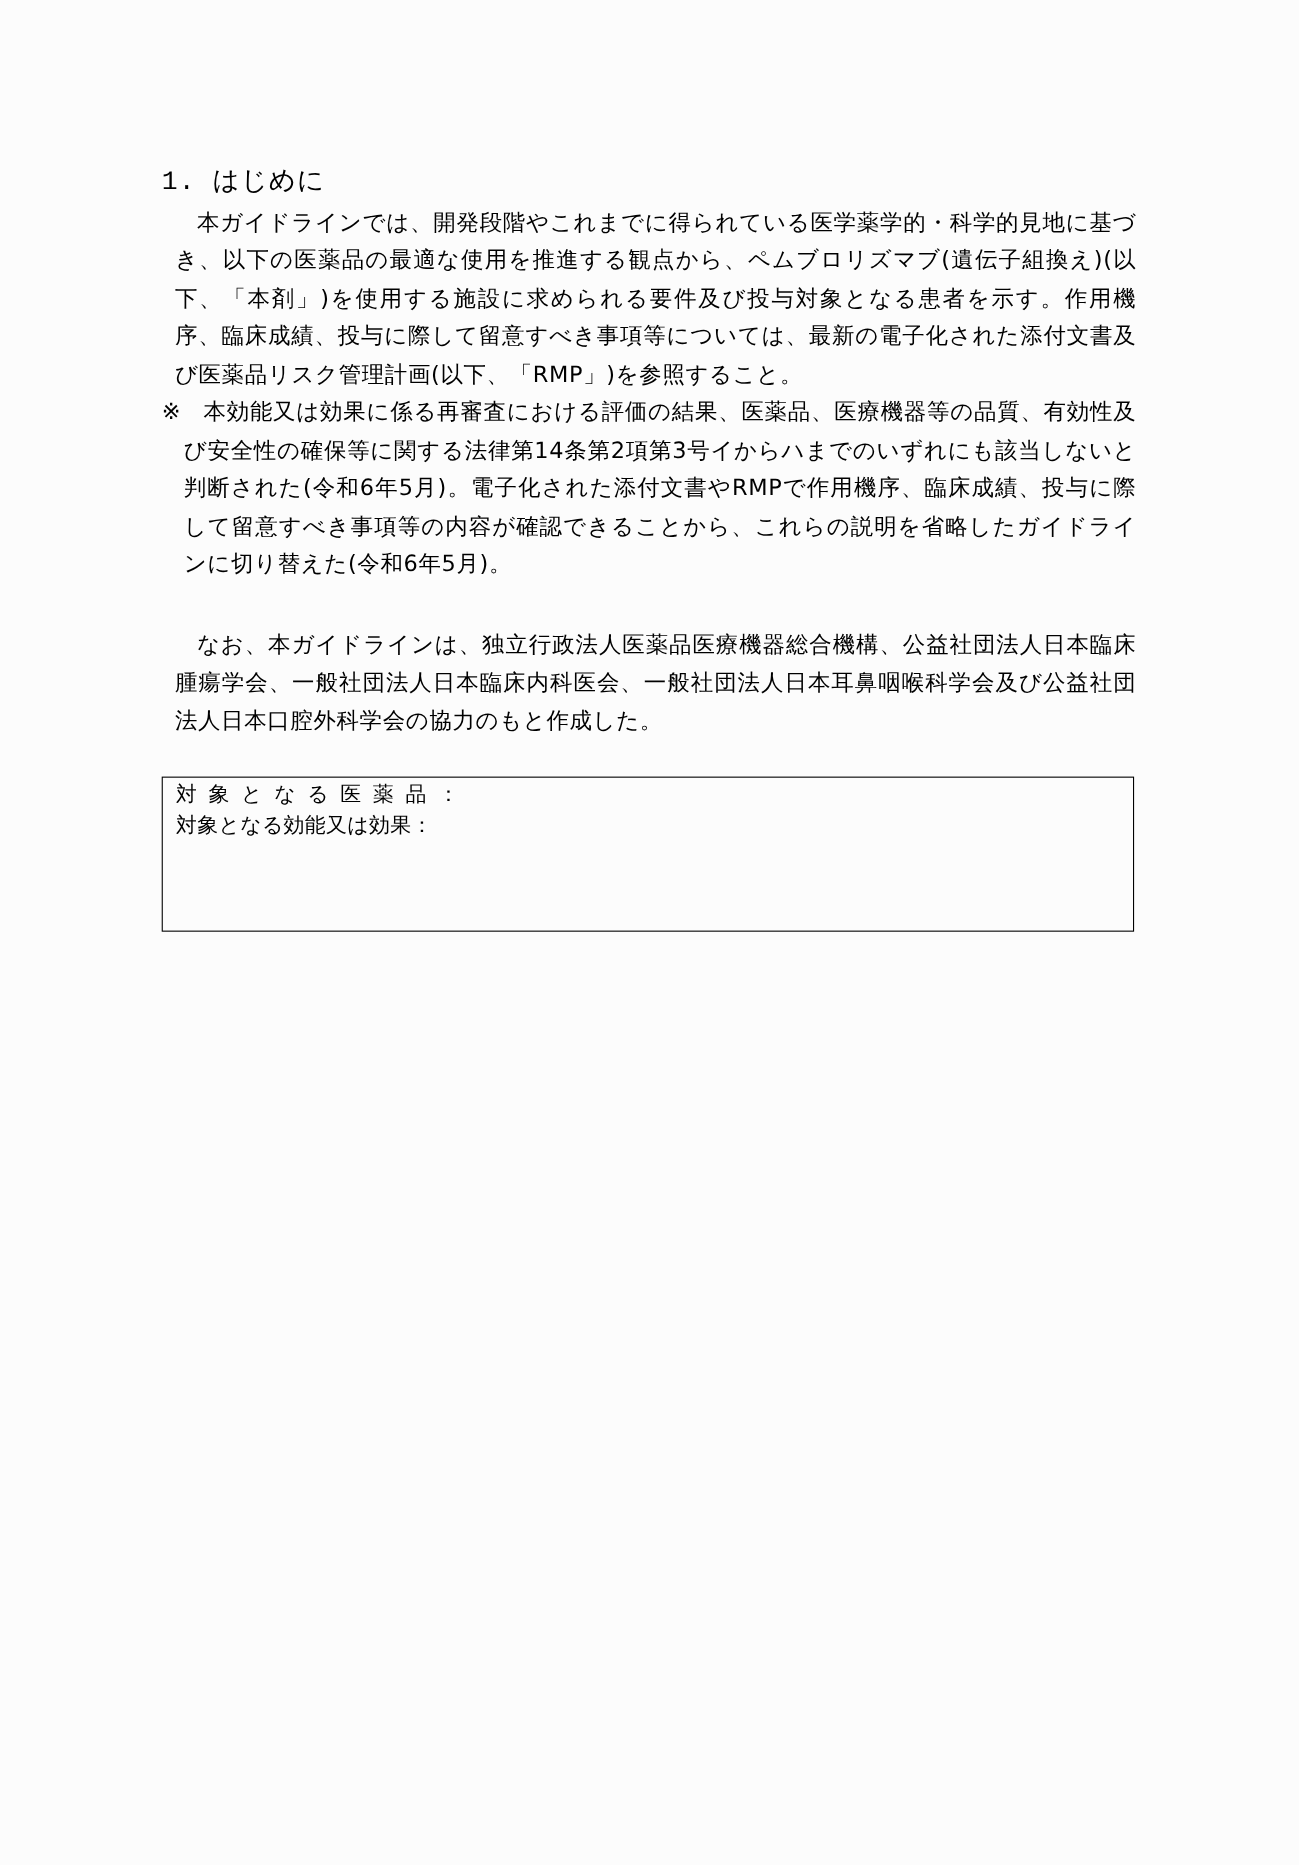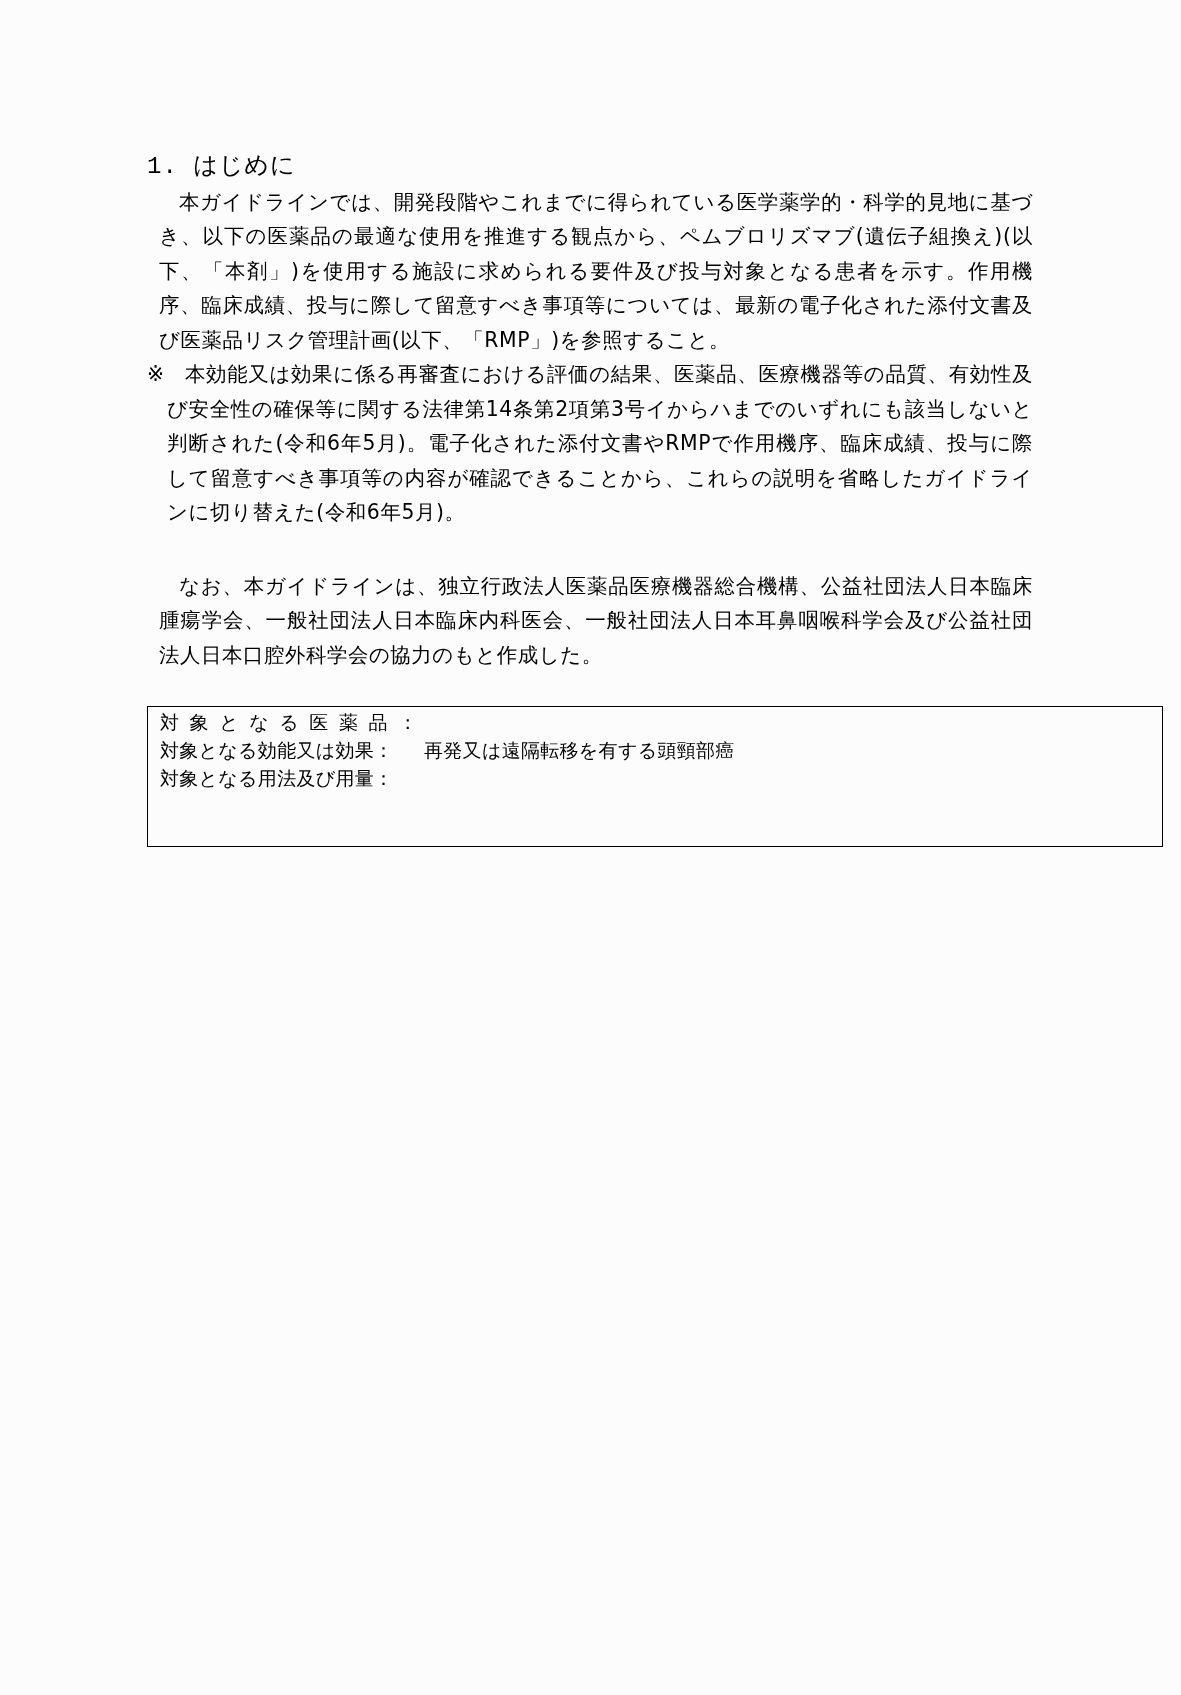--- a/index.html
+++ b/index.html
@@ -58,21 +58,21 @@
     padding-left: 0;
     text-align: justify;
     text-align-last: left;
     word-break: break-all;
   }
   .spacer { height: 36px; }
   .info-box {
     position: absolute;
     left: 147px;
     top: 706px;
-    width: 1016px;
+    width: 884px;
     height: 141px;
     border: 1.5px solid #000;
     box-sizing: border-box;
     padding: 1px 10px 0 12px;
     font-size: 19px;
     line-height: 28px;
   }
   .box-row {
     display: flex;
     letter-spacing: 0.3px;
@@ -115,19 +115,17 @@
 </div>
 
 <div class="info-box">
   <div class="box-row">
     <span class="box-label spaced">対象となる医薬品<span style="letter-spacing: 0px; position: relative; left: 0px;">：</span></span>
     <span class="box-colon"></span>
   </div>
   <div class="box-row">
     <span class="box-label">対象となる効能又は効果<span style="letter-spacing: 0px; position: relative; left: 0px;">：</span></span>
     <span class="box-colon"></span>
-    <span class="box-value">再発又は遠隔転移を有する頭頸部癌</span>
   </div>
   <div class="box-row">
-    <span class="box-label">対象となる用法及び用量<span style="letter-spacing: 0px; position: relative; left: 0px;">：</span></span>
     <span class="box-colon"></span>
   </div>
 </div>
 
 </body></html>

